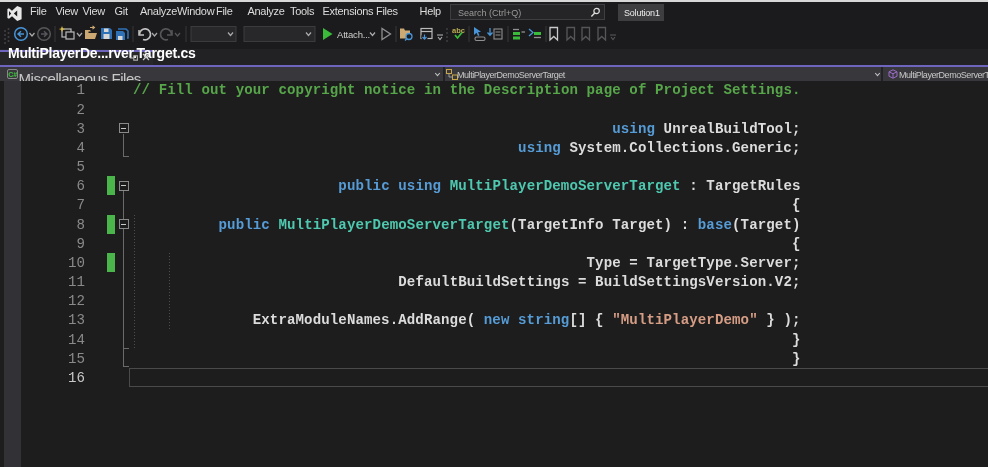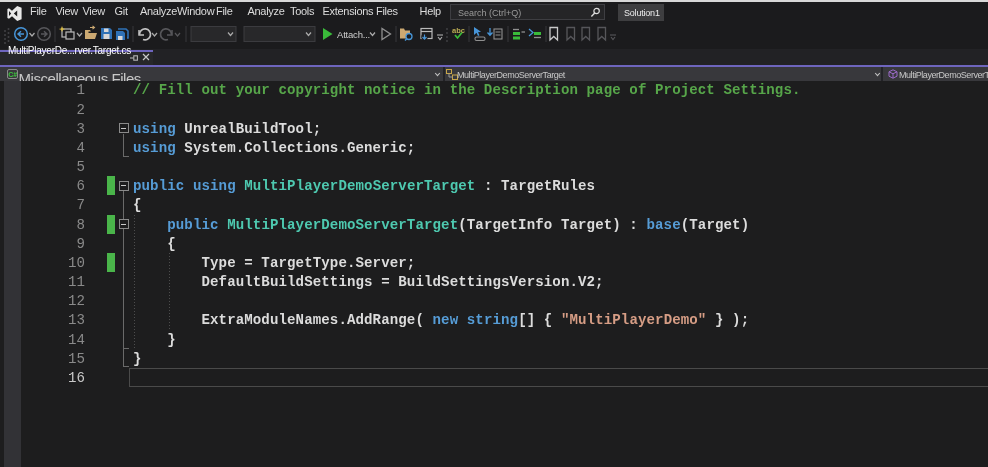--- a/index.html
+++ b/index.html
@@ -6,27 +6,27 @@
   body{width:988px;height:467px;overflow:hidden;background:#1b1b1d;
        font-family:"Liberation Sans",sans-serif;position:relative;}
   .abs{position:absolute;}
   
   #topstrip{left:0;top:0;width:988px;height:2px;background:#d8d8d8;}
   #menubar{left:0;top:2px;width:988px;height:21px;background:#1b1b1d;}
   .mi{position:absolute;top:5px;font-size:11px;letter-spacing:-0.3px;color:#dcdcdc;}
   #toolbar{left:0;top:23px;width:988px;height:26px;background:#1b1b1d;}
   #tabrow{left:0;top:49px;width:988px;height:16.5px;background:#222225;}
   #tab{left:0;top:49.5px;width:153px;height:16px;background:#27272a;border-top:2px solid #6e65be;box-sizing:border-box;}
-  #tabtext{left:8px;top:45px;font-size:10px;letter-spacing:-0.25px;font-weight:normal;color:#ffffff;}
+  #tabtext{left:8px;top:45px;font-size:14px;letter-spacing:-0.25px;font-weight:bold;color:#ffffff;}
   #purpleline{left:0;top:64.5px;width:988px;height:2.5px;background:#6e65be;}
   #navbar{left:0;top:67px;width:988px;height:14px;background:#38383c;}
   
   #editor{left:0;top:81px;width:988px;height:386px;background:#1d1d1e;}
   #leftstrip{left:4px;top:81px;width:17px;height:386px;background:#323236;}
-  pre{margin:0;font-family:"Liberation Mono",monospace;}
+  pre{margin:0;font-family:"Liberation Mono",monospace;text-align:right;}
   #lnums{left:0px;top:81.4px;width:85px;text-align:right;
          font-size:14.1px;line-height:19.17px;color:#8a8a8a;}
   #code{left:133px;top:81.4px;font-size:14.1px;letter-spacing:0.1px;line-height:19.17px;color:#dcdcdc;font-weight:bold;}
   .k{color:#569cd6;} .c{color:#57a64a;} .t{color:#4ec9b0;} .s{color:#d69d85;}
   #curline{left:129px;top:368px;width:860px;height:18.5px;border:1px solid #4a4a4a;border-right:none;box-sizing:border-box;}
   .fold{position:absolute;left:118.5px;width:10px;height:10px;border:1px solid #8a8a8a;box-sizing:border-box;background:#1d1d1e;z-index:3;}
   .fold::after{content:"";position:absolute;left:1.5px;right:1.5px;top:3.5px;height:1px;background:#c8c8c8;}
   .cbar{position:absolute;left:107px;width:8px;height:19px;background:#4ab54a;}
   .vline{position:absolute;left:123px;width:1px;background:#6a6a6a;}
   .htick{position:absolute;left:123px;height:1px;background:#6a6a6a;}

